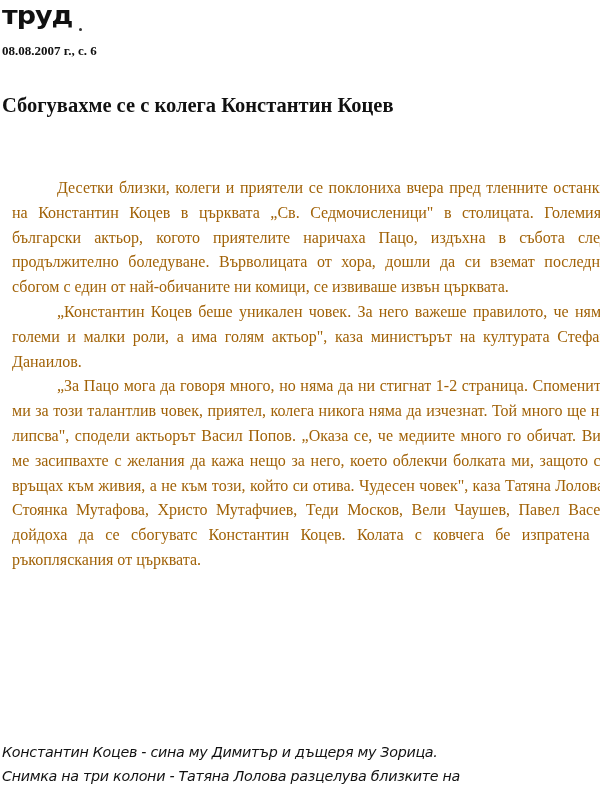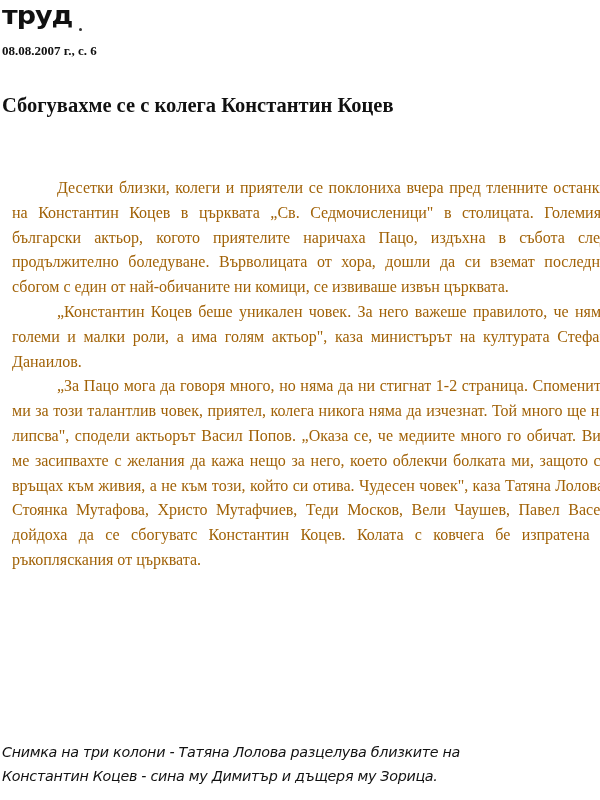--- a/index.html
+++ b/index.html
@@ -99,15 +99,15 @@
 
 <h1 class="title" style="margin:0;">Сбогувахме се с колега Константин Коцев</h1>
 
 <div class="article">
   <p class="first">Десетки близки, колеги и приятели се поклониха вчера пред тленните останки на Константин Коцев в църквата „Св. Седмочисленици" в столицата. Големият български актьор, когото приятелите наричаха Пацо, издъхна в събота след продължително боледуване. Върволицата от хора, дошли да си вземат последно сбогом с един от най-обичаните ни комици, се извиваше извън църквата.</p>
   <p>„Константин Коцев беше уникален човек. За него важеше правилото, че няма големи и малки роли, а има голям актьор", каза министърът на културата Стефан Данаилов.</p>
   <p>„За Пацо мога да говоря много, но няма да ни стигнат 1-2 страница. Спомените ми за този талантлив човек, приятел, колега никога няма да изчезнат. Той много ще ни липсва", сподели актьорът Васил Попов. „Оказа се, че медиите много го обичат. Вие ме засипвахте с желания да кажа нещо за него, което облекчи болката ми, защото се връщах към живия, а не към този, който си отива. Чудесен човек", каза Татяна Лолова. Стоянка Мутафова, Христо Мутафчиев, Теди Москов, Вели Чаушев, Павел Васев дойдоха да се сбогуватс Константин Коцев. Колата с ковчега бе изпратена с ръкопляскания от църквата.</p>
 </div>
 
 <div class="caption">
+  <span>Константин Коцев - сина му Димитър и дъщеря му Зорица.</span>
   <span>Снимка на три колони - Татяна Лолова разцелува близките на</span>
-  <span>Константин Коцев - сина му Димитър и дъщеря му Зорица.</span>
 </div>
 
 </body></html>

